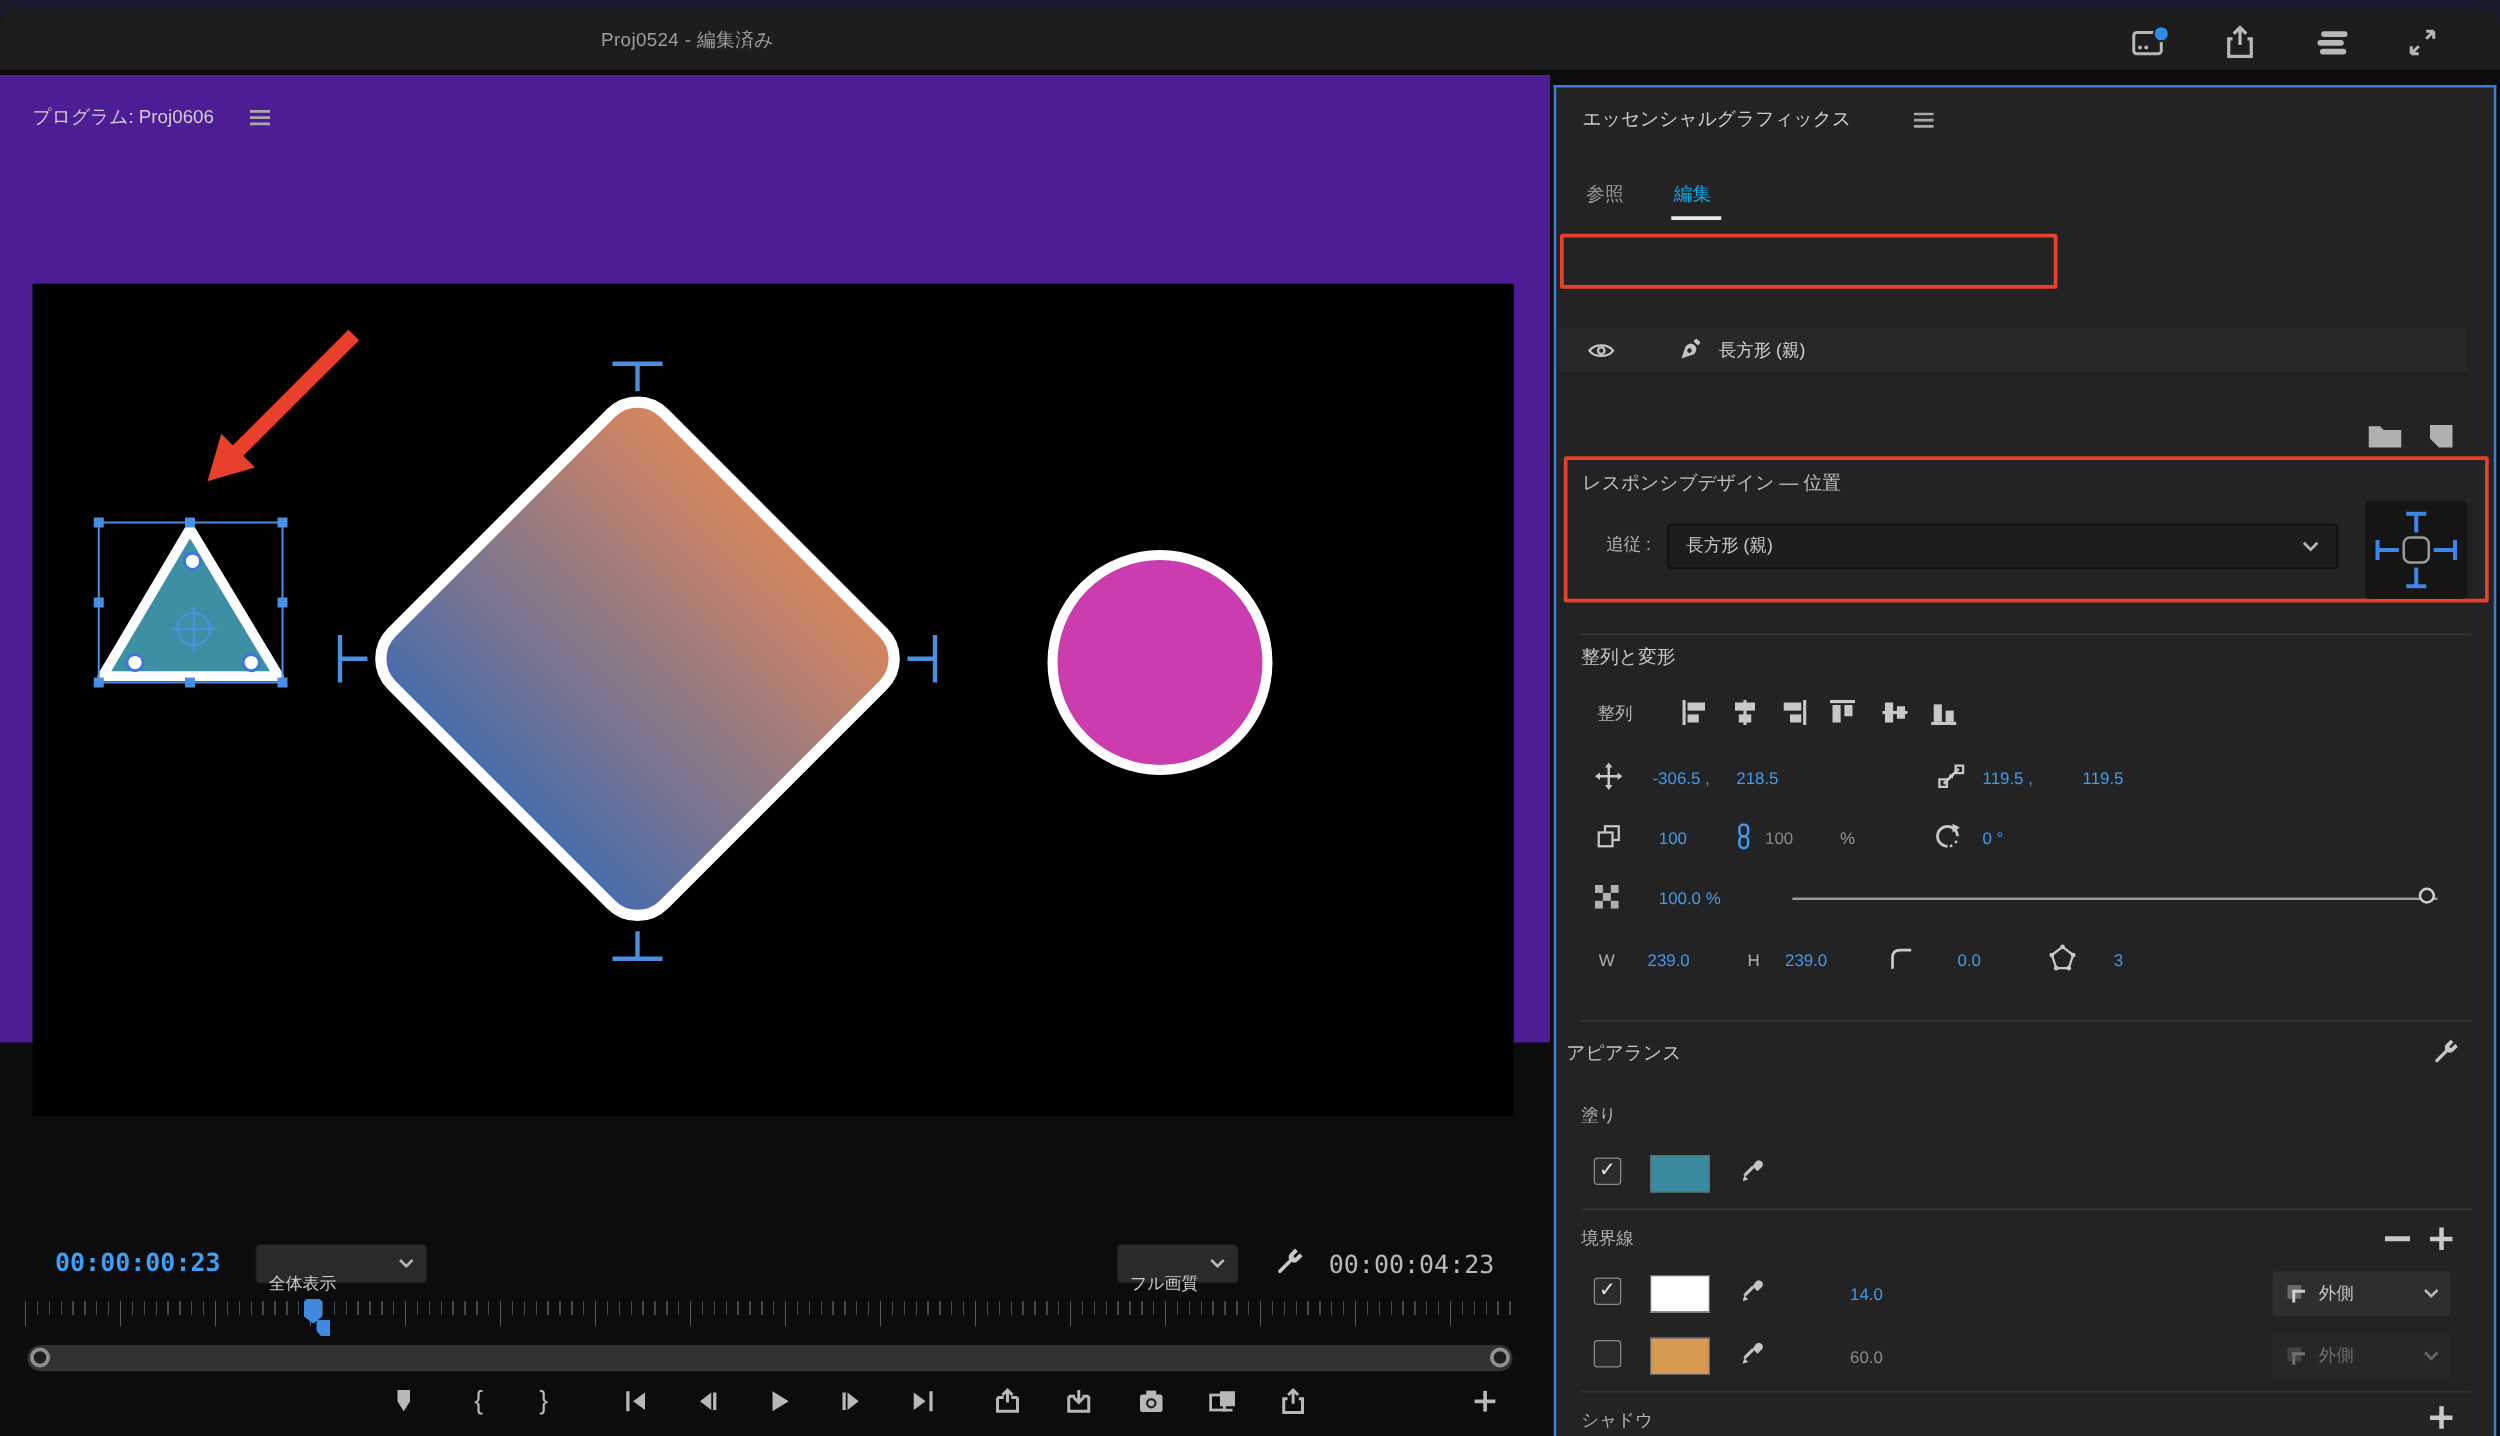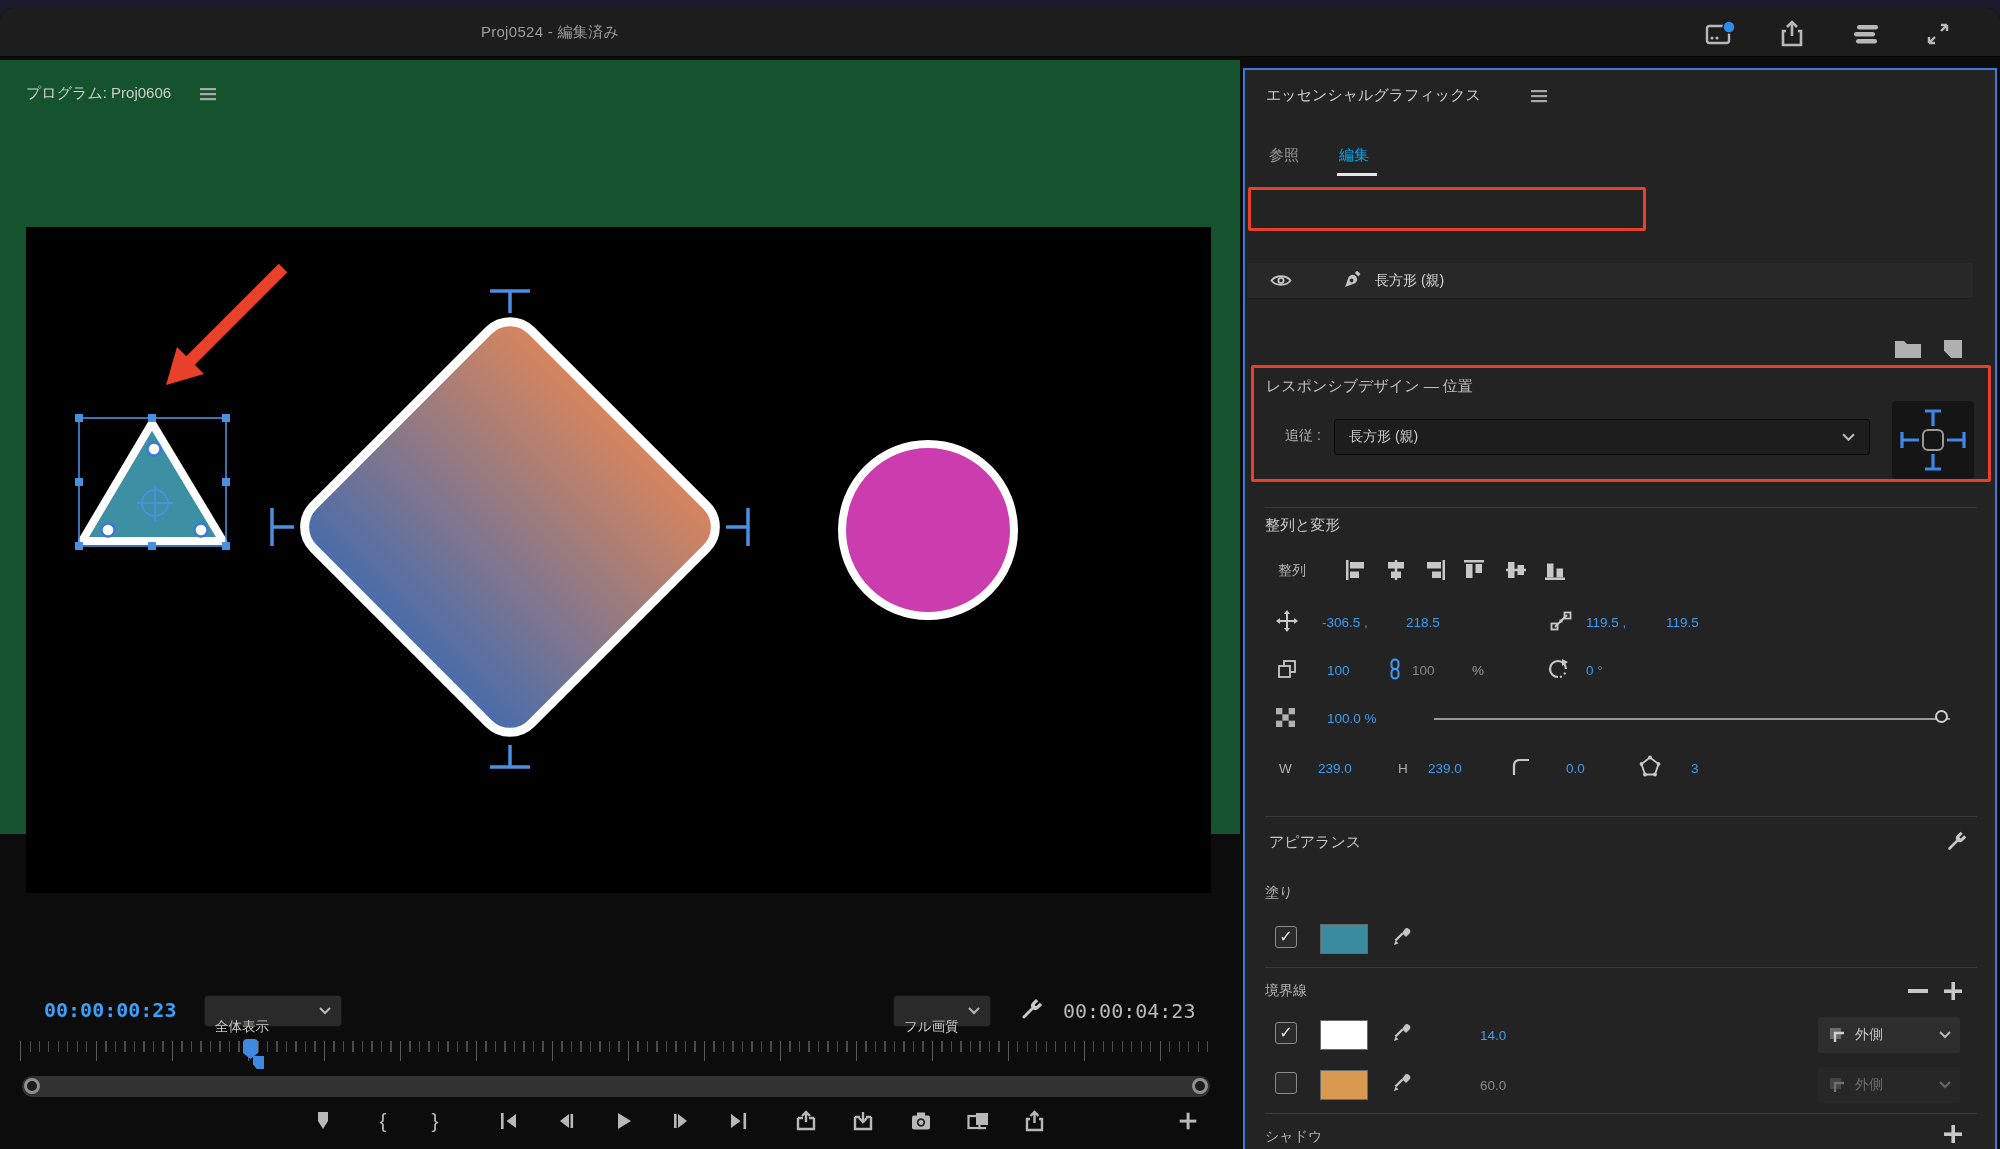--- a/index.html
+++ b/index.html
@@ -5,21 +5,21 @@
   * { margin:0; padding:0; box-sizing:border-box; }
   html,body { width:2000px; height:1149px; background:#1b1b2e; font-family:"Liberation Sans","DejaVu Sans",sans-serif; overflow:hidden; }
   .abs { position:absolute; }
   #stage { position:relative; width:2000px; height:1149px; }
   
   #window { position:absolute; left:0; top:8px; width:2000px; height:1141px; background:#0c0c0c; border-radius:12px 12px 0 0; overflow:hidden; }
   #titlebar { position:absolute; left:0; top:0; width:2000px; height:49px; background:#1d1d1d; border-bottom:1px solid #060606; }
   #window-title { position:absolute; left:400px; top:15px; width:300px; text-align:center; color:#9e9e9e; font-size:15px; letter-spacing:.3px; }
   .tb-btn { position:absolute; top:11px; width:40px; height:30px; display:flex; align-items:center; justify-content:center; }
   
-  #program-panel { position:absolute; left:0; top:52px; width:1240px; height:774px; background:#14532d; }
+  #program-panel { position:absolute; left:0; top:52px; width:1240px; height:774px; background:#4c1d95; }
   #eg-panel { position:absolute; left:1243px; top:60px; width:754px; height:1081px; background:#232323; border:2px solid #3a7bd5; border-bottom:none; }
   .panel-header-text { color:#cfcfcf; font-size:15px; }
   
   #video { position:absolute; left:26px; top:167px; width:1185px; height:666px; background:#000; }
   
   .tc { font-family:"DejaVu Sans Mono","Liberation Mono",monospace; font-size:20px; font-weight:bold; }
   .tc-blue { color:#3f9ff5; }
   .tc-gray { color:#b9b9b9; font-weight:normal; }
   .select-box { position:absolute; height:32px; background:#2a2a2a; border:1px solid #151515; border-radius:4px; color:#cccccc; font-size:13.5px; display:flex; align-items:center; padding:0 10px; }
   .select-box .lbl { flex:1;margin-top:32px; }
@@ -374,21 +374,21 @@
             <path d="M11 3 V19 M3 11 H19"></path>
           </g>
       <g fill="#c8c8c8">
             <polygon points="11,0 8,4 14,4"></polygon>
             <polygon points="11,22 8,18 14,18"></polygon>
             <polygon points="0,11 4,8 4,14"></polygon>
             <polygon points="22,11 18,8 18,14"></polygon>
           </g>
         </svg>
     <span class="abs val" style="left:77px; top:545px;">-306.5 ,</span>
-    <span class="abs val" style="left:161px; top:545px;">218.5</span>
+    <span class="abs val" style="left:144px; top:545px;">218.5</span>
     <svg class="abs" style="left:305px; top:540px;" width="22" height="22" viewBox="0 0 22 22">
       <line x1="5" y1="17" x2="17" y2="5" stroke="#c8c8c8" stroke-width="2"></line>
       <rect x="1.5" y="13.5" width="6" height="6" fill="none" stroke="#c8c8c8" stroke-width="1.8"></rect>
       <rect x="14.5" y="2.5" width="6" height="6" fill="none" stroke="#c8c8c8" stroke-width="1.8"></rect>
       <rect x="9.5" y="9.5" width="3" height="3" fill="#c8c8c8"></rect>
         </svg>
     <span class="abs val" style="left:341px; top:545px;">119.5 ,</span>
     <span class="abs val" style="left:421px; top:545px;">119.5</span>
 
     <svg class="abs" style="left:31px; top:588px;" width="22" height="22" viewBox="0 0 22 22">
@@ -436,21 +436,21 @@
             <circle cx="12" cy="3.5" r="1.9"></circle>
             <circle cx="20.5" cy="10" r="1.9"></circle>
             <circle cx="17" cy="20.5" r="1.9"></circle>
             <circle cx="7" cy="20.5" r="1.9"></circle>
             <circle cx="3.5" cy="10" r="1.9"></circle>
           </g>
         </svg>
     <span class="abs val" style="left:446px; top:691px;">3</span>
 
     <div class="divider" style="top:746px;"></div>
-    <div class="abs sec-title" style="left:24px; top:763px;">アピアランス</div>
+    <div class="abs sec-title" style="left:8px; top:763px;">アピアランス</div>
     <svg class="abs" style="left:699px; top:760px;" width="24" height="24" viewBox="0 0 24 24">
       <g transform="rotate(45 12 12)" fill="#c8c8c8">
         <path d="M8 1.5 v5 a4 4 0 0 0 8 0 v-5 h-3 v4.4 a1.3 1.3 0 0 1 -2 0 V1.5 Z"></path>
         <rect x="10.7" y="9.5" width="2.6" height="13" rx="1.3"></rect>
       </g>
         </svg>
     <div class="abs jp-label" style="left:20px; top:814px;">塗り</div>
     <div class="checkbox" style="left:30px; top:856px;">✓</div>
     <div class="swatch" style="left: 75px; top: 854px; background: rgb(58, 139, 160);"></div>
     <svg class="abs" style="left:147px; top:855px;" width="22" height="22" viewBox="0 0 22 22">

